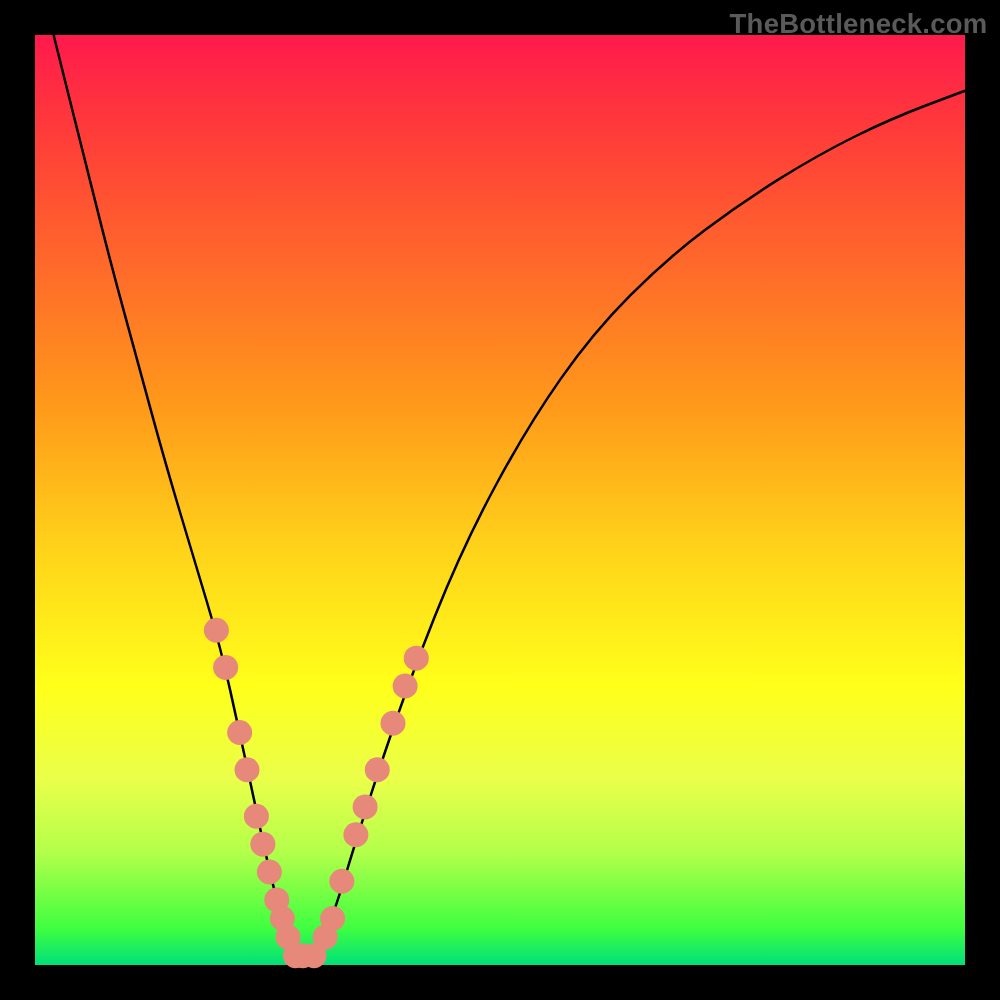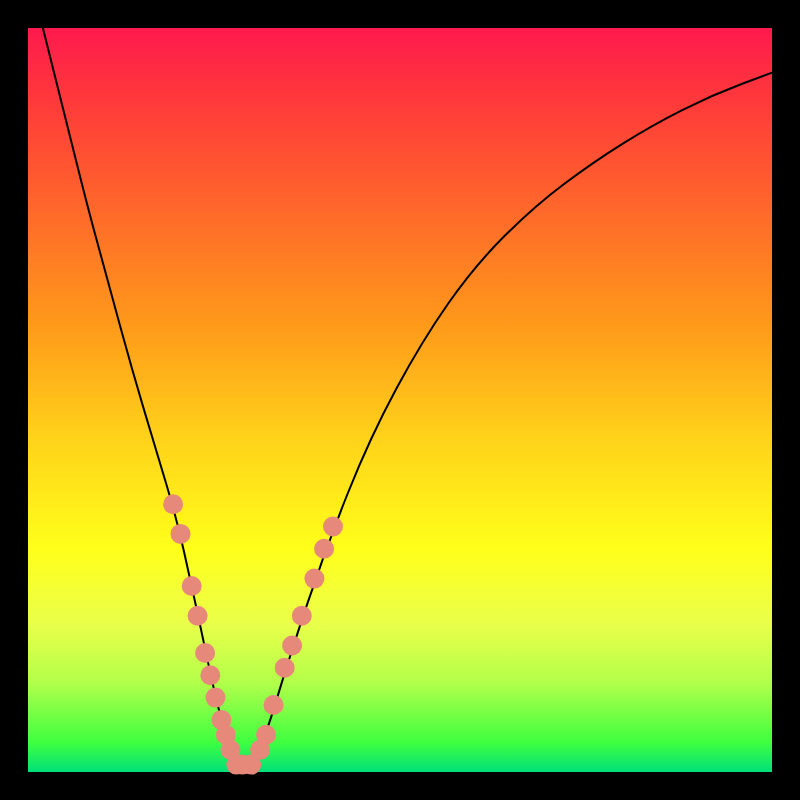--- a/index.html
+++ b/index.html
@@ -45,20 +45,21 @@
     width: 744px;
     height: 744px;
     overflow: visible;
   }
 </style>
 </head>
 <body>
 
 <div class="outer">
   <div class="plot-area"></div>
+  <div class="watermark">TheBottleneck.com</div>
   <svg class="overlay" viewBox="0 0 744 744">
     <path id="curvePath" fill="none" stroke="#000000" stroke-width="2" d="M 14.9 0.0 Q 14.9 0.0 26.0 44.6 Q 37.2 89.3 48.4 133.9 Q 59.5 178.6 70.7 219.5 Q 81.8 260.4 93.0 301.3 Q 104.2 342.2 115.3 379.4 Q 126.5 416.6 137.6 453.8 Q 148.8 491.0 156.2 524.5 Q 163.7 558.0 169.3 584.0 Q 174.8 610.1 180.4 636.1 Q 186.0 662.2 191.6 684.5 Q 197.2 706.8 202.7 721.7 Q 208.3 736.6 215.8 736.6 Q 223.2 736.6 230.6 721.7 Q 238.1 706.8 249.2 669.6 Q 260.4 632.4 279.0 576.6 Q 297.6 520.8 319.9 465.0 Q 342.2 409.2 368.3 360.8 Q 394.3 312.5 420.4 275.3 Q 446.4 238.1 476.2 208.3 Q 505.9 178.6 535.7 156.2 Q 565.4 133.9 595.2 115.3 Q 625.0 96.7 654.7 81.8 Q 684.5 67.0 714.2 55.8 T 744.0 44.6"></path>
     <g id="dots">
         <circle cx="145.1" cy="476.2" r="10" fill="#e6897a"></circle>
         <circle cx="152.5" cy="505.9" r="10" fill="#e6897a"></circle>
         <circle cx="163.7" cy="558.0" r="10" fill="#e6897a"></circle>
         <circle cx="169.6" cy="587.8" r="10" fill="#e6897a"></circle>
         <circle cx="177.1" cy="625.0" r="10" fill="#e6897a"></circle>
         <circle cx="182.3" cy="647.3" r="10" fill="#e6897a"></circle>
         <circle cx="187.5" cy="669.6" r="10" fill="#e6897a"></circle>

